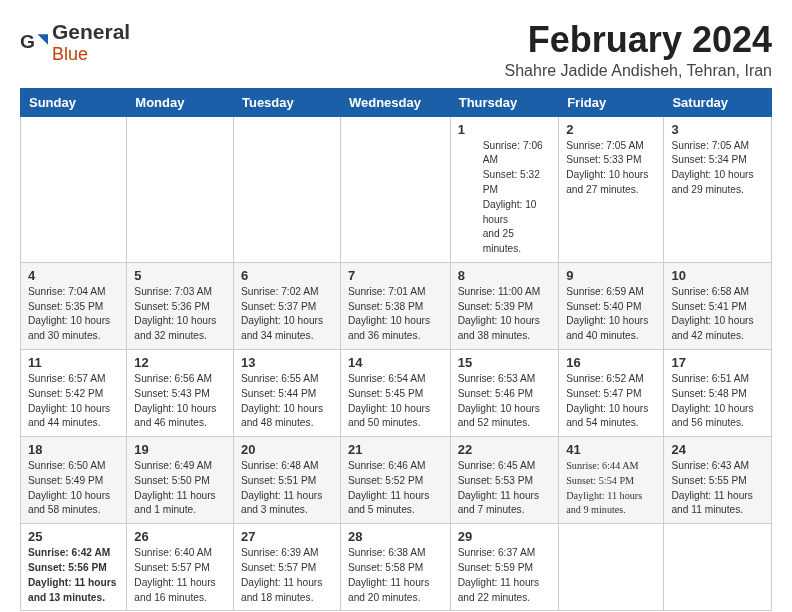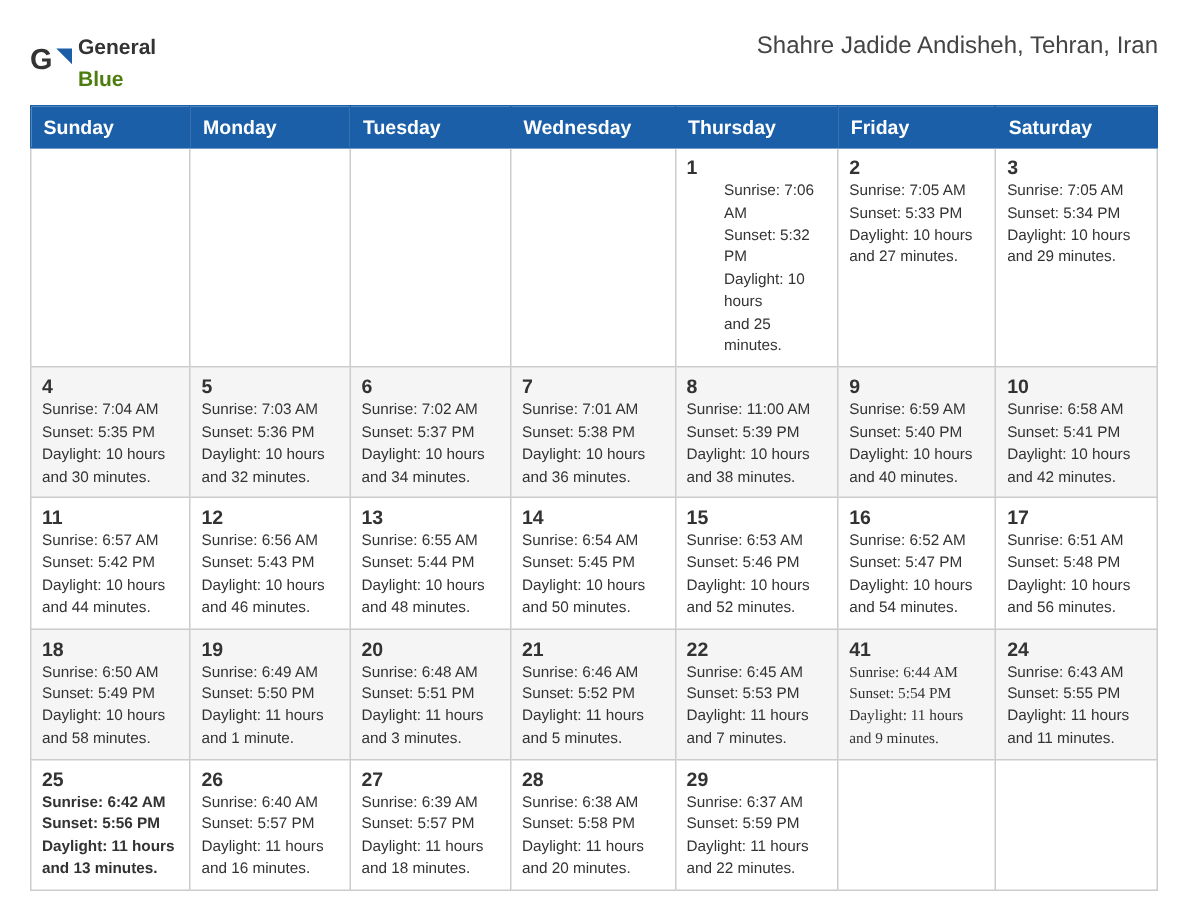--- a/index.html
+++ b/index.html
@@ -16,22 +16,22 @@
       justify-content: space-between;
       margin-bottom: 8px;
     }
     .logo {
       display: flex;
       align-items: center;
       font-size: 18px;
       font-weight: bold;
       color: #1a5fa8;
     }
-    .logo-text-general { color: #333; font-size: 14px; font-weight: bold; }
-    .logo-text-blue { color: #4d7c0f; font-size: 14px; font-weight: bold; }
+    .logo-text-general { color: #333; font-size: 21px; font-weight: bold; }
+    .logo-text-blue { color: #c2410c; font-size: 18px; font-weight: normal; }
     .logo-icon {
       width: 28px;
       height: 28px;
       margin-right: 4px;
     }
     .title-block {
       text-align: right;
     }
     .month-year {
       font-size: 36px;
@@ -95,20 +95,21 @@
     <svg class="logo-icon" viewBox="0 0 32 32" xmlns="http://www.w3.org/2000/svg">
       <text x="0" y="22" font-size="22" font-weight="bold" fill="#333" font-family="Arial">G</text>
       <polygon points="20,6 32,6 32,18" fill="#1a5fa8"></polygon>
     </svg>
     <div>
       <span class="logo-text-general">General</span><br>
       <span class="logo-text-blue">Blue</span>
     </div>
   </div>
   <div class="title-block">
+    <div class="month-year">February 2024</div>
     <div class="location">Shahre Jadide Andisheh, Tehran, Iran</div>
   </div>
 </div>
 
 <table class="calendar-table">
   <thead>
     <tr>
     <th>Sunday</th>
         <th>Monday</th>
         <th>Tuesday</th>

